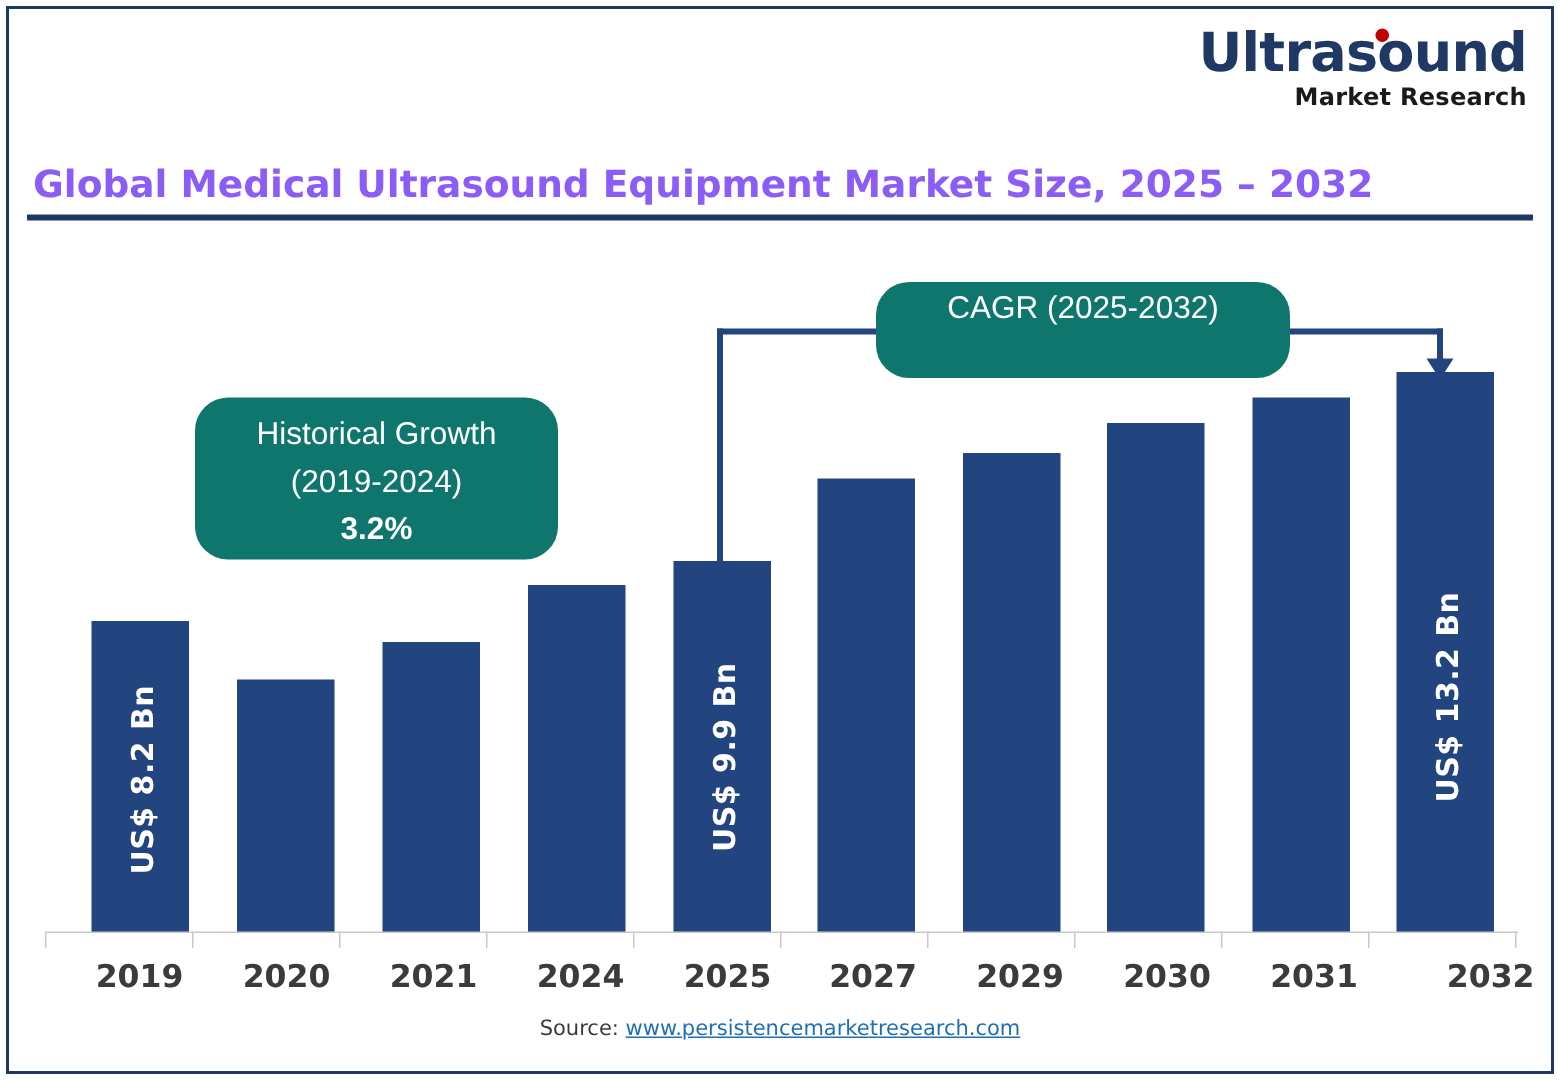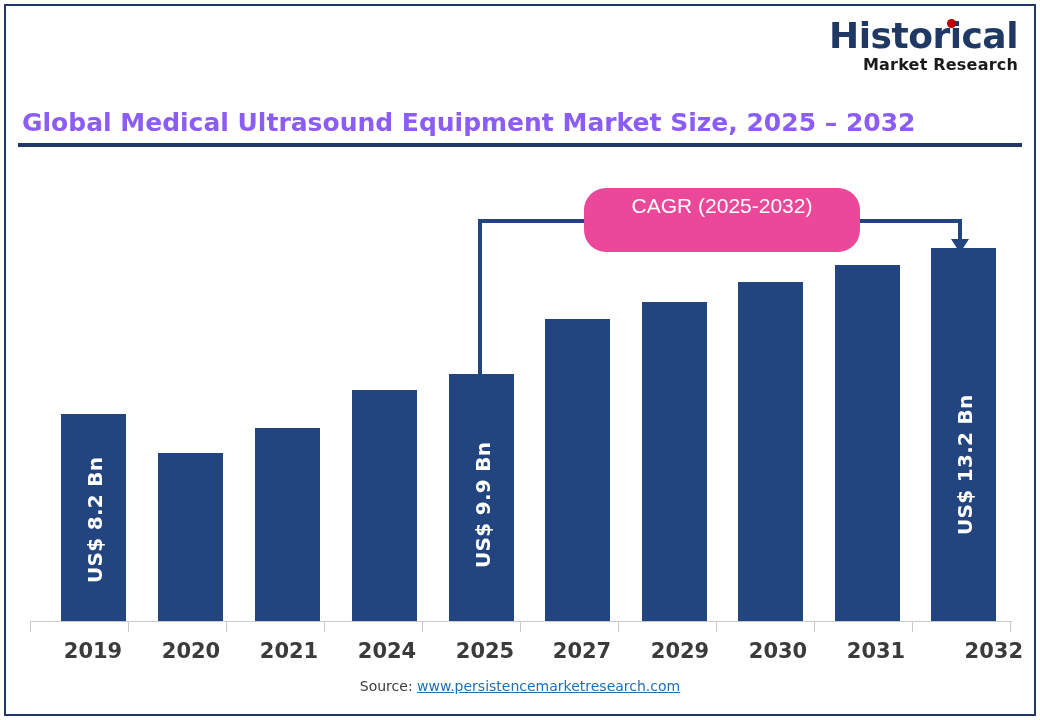--- a/index.html
+++ b/index.html
@@ -134,21 +134,21 @@
     text-align: center;
     font-family: "DejaVu Sans", sans-serif;
     font-size: 21px;
     font-weight: bold;
     color: #3b3b3b;
   }
 
   
   .callout {
     position: absolute;
-    background: #ec4899;
+    background: #0f766e;
     border-radius: 22px;
     color: #ffffff;
     text-align: center;
     box-sizing: border-box;
   }
   .callout .l1, .callout .l2 {
     font-size: 21px;
     line-height: 32px;
     font-weight: normal;
   }
@@ -203,21 +203,21 @@
 </style>
 </head>
 <body>
 
 <div id="page">
 
   <div class="page-border"></div>
 
   <div class="logo">
     <div class="logo-main">
-      <span>Historical</span>
+      <span>Ultrasound</span>
       <span class="logo-dot"></span>
     </div>
     <div class="logo-sub">Market Research</div>
   </div>
 
   <div class="chart-title">Global Medical Ultrasound Equipment Market Size, 2025 – 2032</div>
   <div class="title-rule"></div>
 
   <div class="plot">
 
@@ -262,20 +262,25 @@
     <div class="xlabel" style="left:142px;">2020</div>
     <div class="xlabel" style="left:240px;">2021</div>
     <div class="xlabel" style="left:338px;">2024</div>
     <div class="xlabel" style="left:436px;">2025</div>
     <div class="xlabel" style="left:533px;">2027</div>
     <div class="xlabel" style="left:631px;">2029</div>
     <div class="xlabel" style="left:729px;">2030</div>
     <div class="xlabel" style="left:827px;">2031</div>
     <div class="xlabel" style="left:925px;text-align:right;">2032</div>
 
+    <div class="callout" id="callout-historical">
+      <div class="l1">Historical Growth</div>
+      <div class="l2">(2019-2024)</div>
+      <div class="l3">3.2%</div>
+    </div>
 
     <div class="callout" id="callout-cagr">
       <div class="l1">CAGR (2025-2032)</div>
     </div>
 
   </div>
 
   <div class="source">
     <span>Source:</span>
     <a href="#">www.persistencemarketresearch.com</a>

